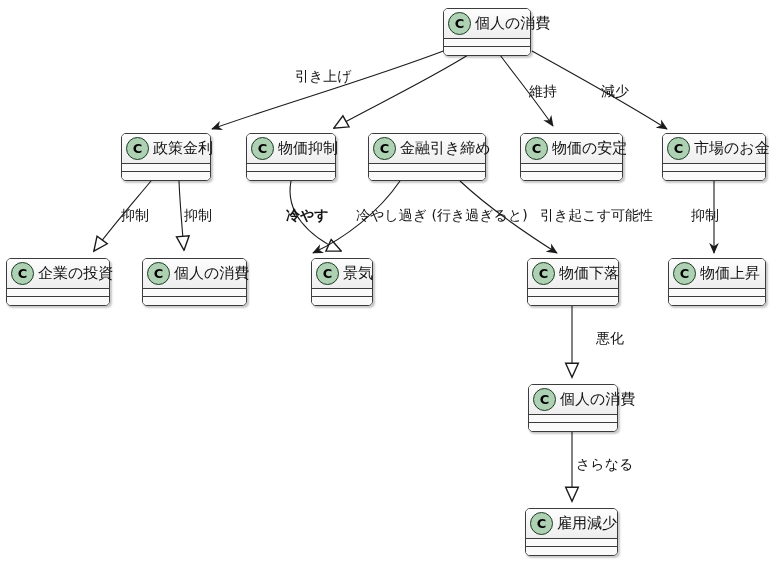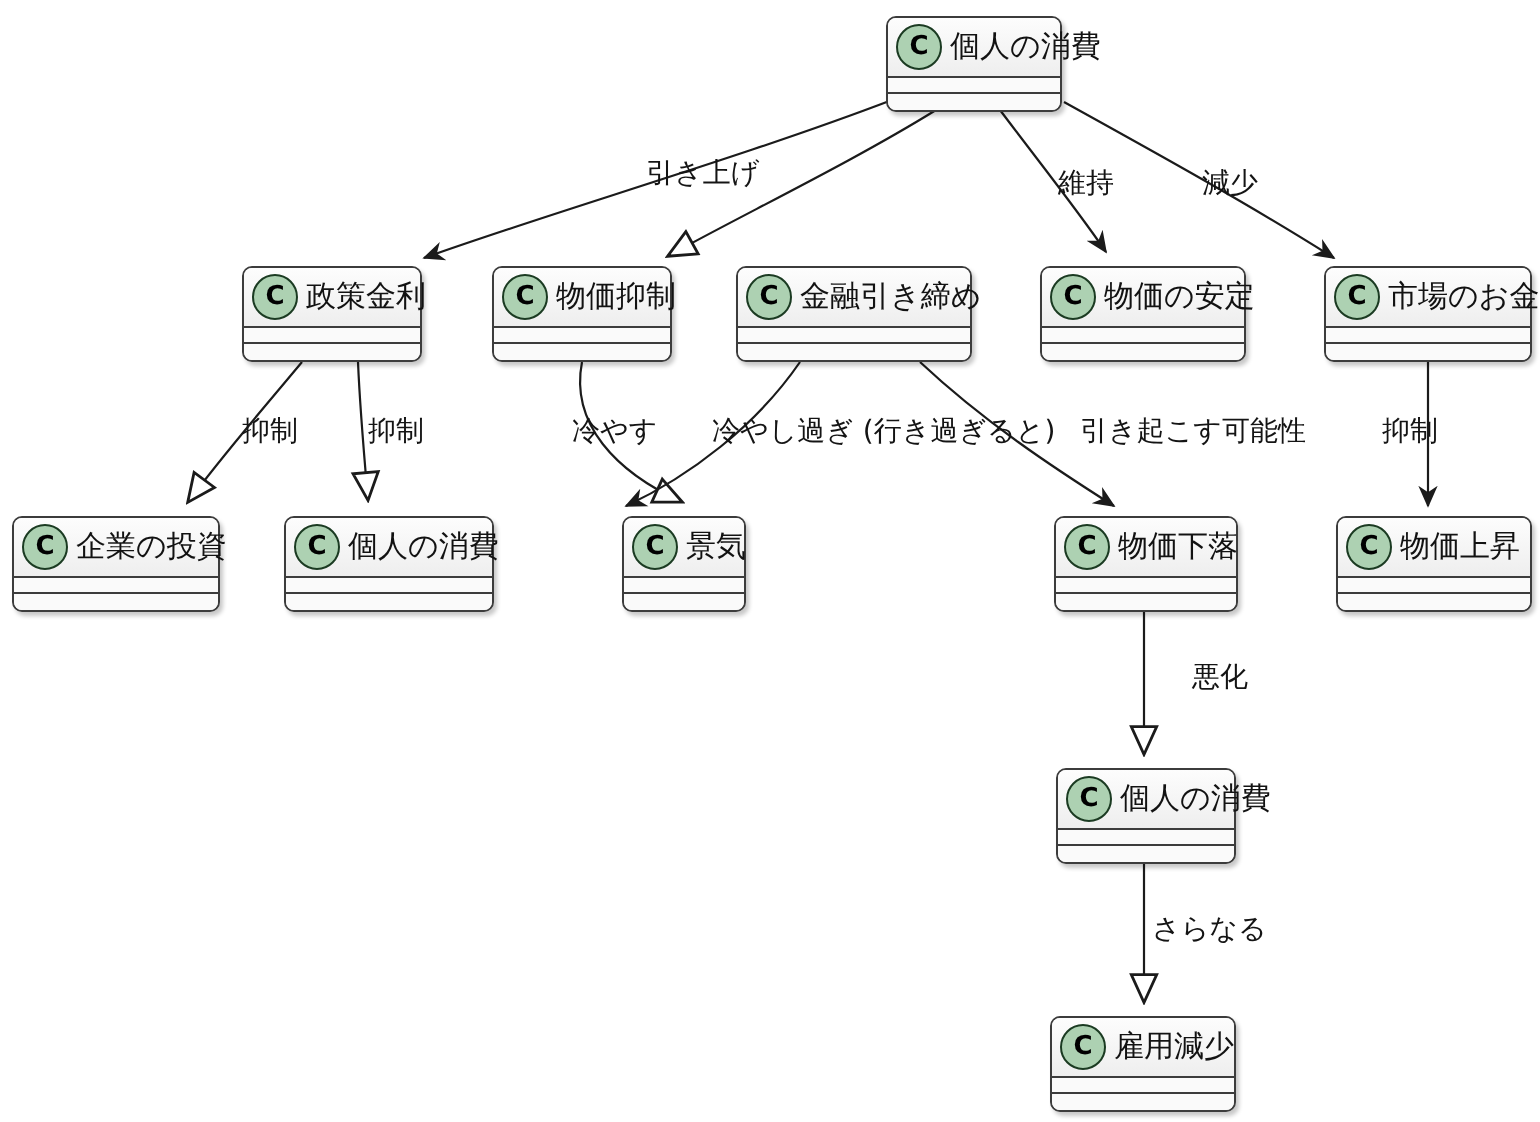--- a/index.html
+++ b/index.html
@@ -211,25 +211,25 @@
 
   <div class="uml-node" style="left:525px; top:508px; width:93px;">
     <div class="node-title">
       <span class="class-circle">C</span>
       <span class="node-label">雇用減少</span>
     </div>
     <div class="compartment"></div>
     <div class="compartment last"></div>
   </div>
 
-  <span class="edge-label" style="left:295px; top:78px;margin-left:28px;">引き上げ</span>
+  <span class="edge-label" style="left:295px; top:68px;">引き上げ</span>
   <span class="edge-label" style="left:529px; top:83px;text-align:right;">維持</span>
   <span class="edge-label" style="left:601px; top:83px;">減少</span>
   <span class="edge-label" style="left:121px; top:207px;">抑制</span>
   <span class="edge-label" style="left:184px; top:207px;">抑制</span>
-  <span class="edge-label" style="left:286px; top:207px;">冷やす</span>
+  <span class="edge-label" style="left:286px; top:207px;font-weight:bold;">冷やす</span>
   <span class="edge-label" style="left:540px; top:207px;">引き起こす可能性</span>
   <span class="edge-label" style="left:356px; top:207px;">冷やし過ぎ (行き過ぎると)</span>
   <span class="edge-label" style="left:691px; top:207px;">抑制</span>
   <span class="edge-label" style="left:596px; top:330px;">悪化</span>
   <span class="edge-label" style="left:576px; top:456px;">さらなる</span>
 
 </div>
 
 </body></html>

